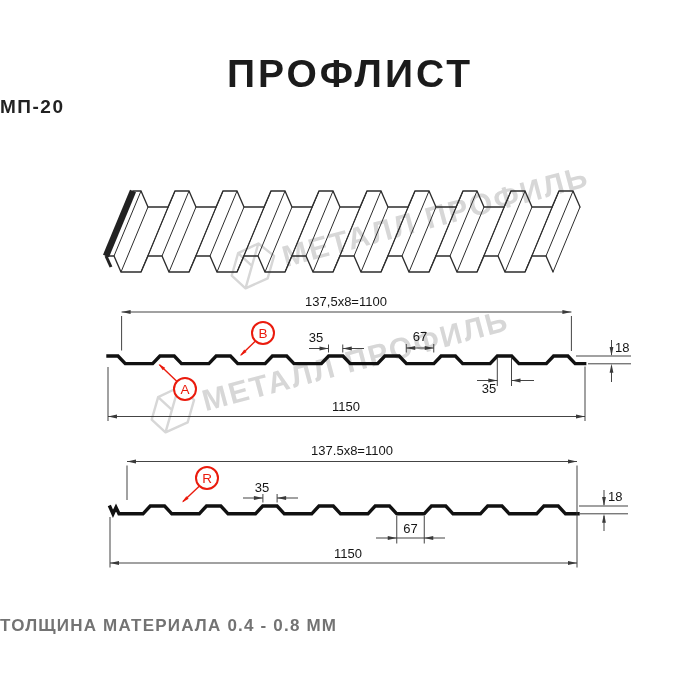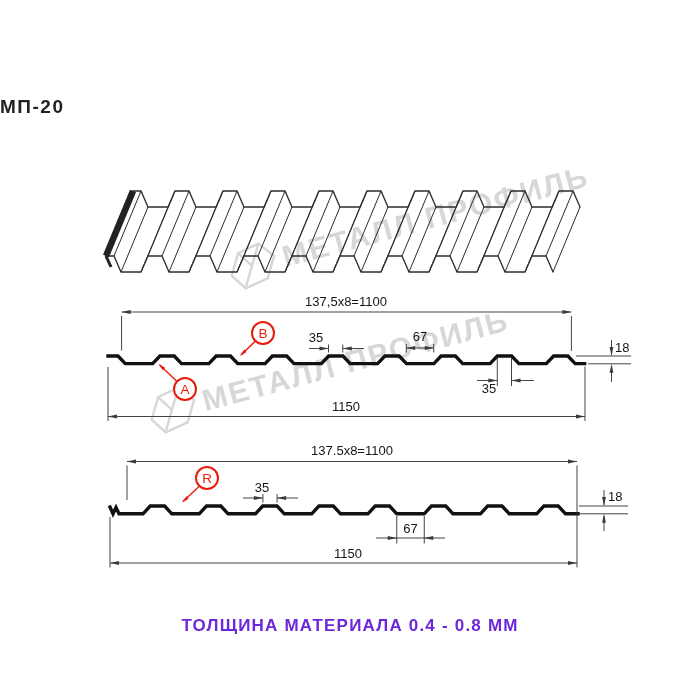--- a/index.html
+++ b/index.html
@@ -2,32 +2,33 @@
 <html><head>
 <meta charset="utf-8">
 <style>
   html,body{margin:0;padding:0;background:#fff;}
   .stage{position:relative;width:700px;height:700px;background:#ffffff;overflow:hidden;
          font-family:"Liberation Sans","DejaVu Sans",sans-serif;}
   .title{position:absolute;top:52px;left:0;width:700px;text-align:center;
          font-size:39px;font-weight:bold;letter-spacing:3px;color:#1b1b1b;}
   .subtitle{position:absolute;top:96px;left:0;width:700px;
          font-size:19px;font-weight:600;letter-spacing:1.5px;color:#222;}
-  .caption{position:absolute;top:616px;left:0;width:700px;text-align:center;
-         font-size:17px;font-weight:600;letter-spacing:1.2px;color:#6d28d9;}
+  .caption{position:absolute;top:616px;left:0;width:700px;
+         font-size:17px;font-weight:600;letter-spacing:1.2px;color:#737373;}
   svg{position:absolute;top:0;left:0;}
   .dim-t{font-size:13px;fill:#161616;}
   .mid{text-anchor:middle;}
   .lbl-t{font-size:13.5px;text-anchor:middle;}
   .wm-t{font-size:30px;font-weight:bold;letter-spacing:2px;}
 </style>
 </head>
 <body>
 
 <div class="stage">
+  <div class="title">ПРОФЛИСТ</div>
   <div class="subtitle">МП-20</div>
 
   <svg id="drawing" width="700" height="700" viewBox="0 0 700 700">
 
     <g transform="translate(232,292) rotate(-15)">
       <path class="wm-logo" d="M4,-16 L16,-36 L38,-40 L50,-24 L38,-4 L14,0 Z M16,-36 L26,-20 L38,-40 M14,0 L26,-20" fill="none" stroke-width="2.4" stroke-linejoin="round" stroke="#d7d7d7"></path>
       <text class="wm-t wm-text" x="58" y="-10" fill="#d7d7d7">МЕТАЛЛ ПРОФИЛЬ</text>
     </g>
     <g transform="translate(152,436) rotate(-15)">
       <path class="wm-logo" d="M4,-16 L16,-36 L38,-40 L50,-24 L38,-4 L14,0 Z M16,-36 L26,-20 L38,-40 M14,0 L26,-20" fill="none" stroke-width="2.4" stroke-linejoin="round" stroke="#d7d7d7"></path>

